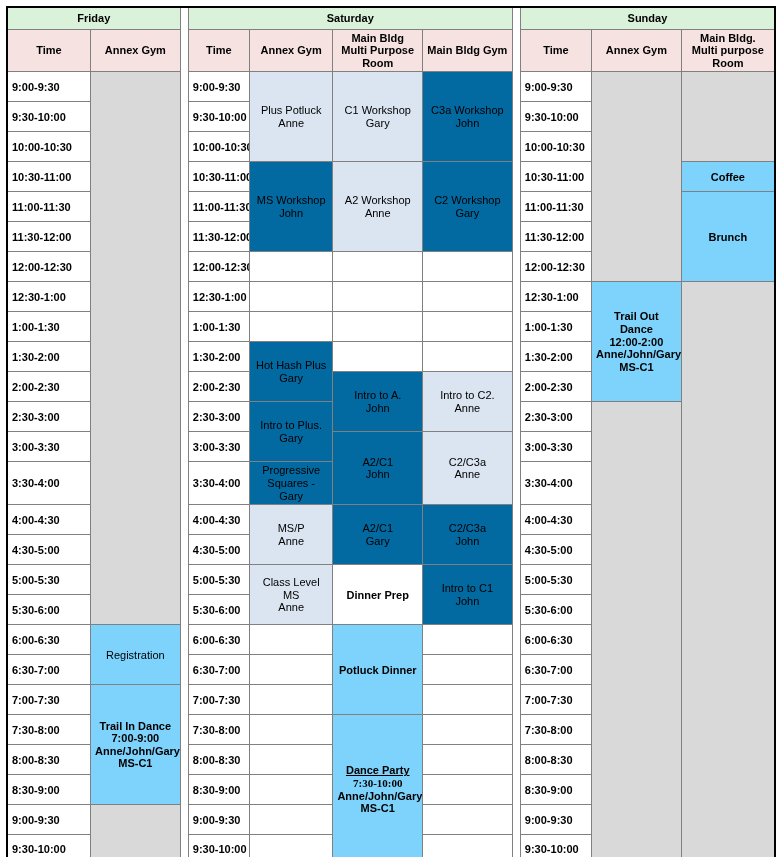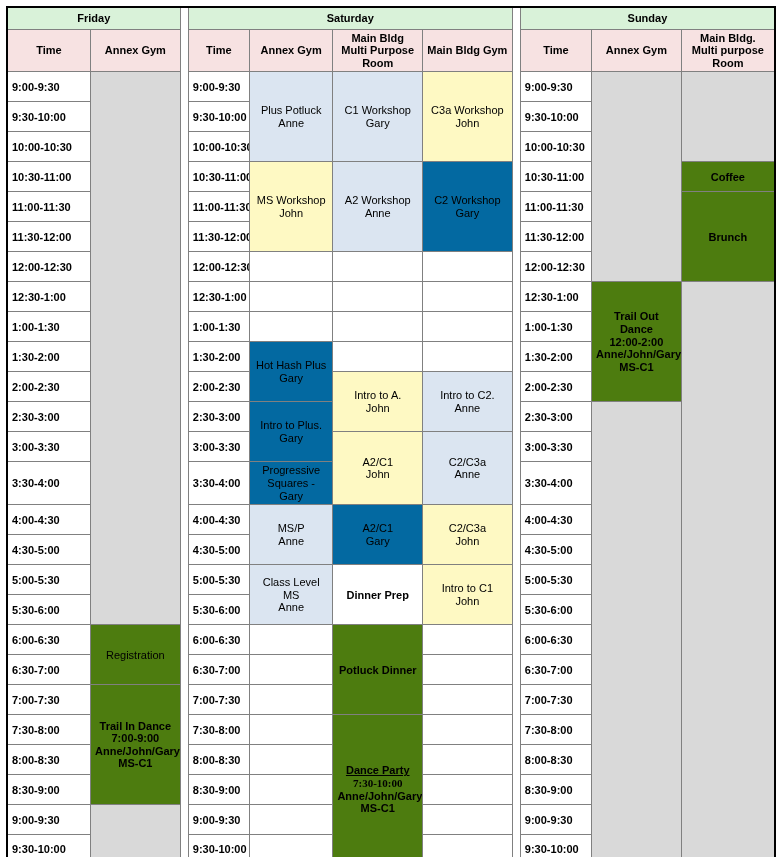--- a/index.html
+++ b/index.html
@@ -57,23 +57,23 @@
     background:#ffffff;
   }
   .empty-grey{background:#d9d9d9;}
   .empty-white{background:#ffffff;}
   .ev{
     text-align:center;
     font-size:11px;
     vertical-align:middle;
   }
   .ev-blue{background:#dbe5f1;}
-  .ev-purple{background:#fef9c3;}
+  .ev-purple{background:#0369a1;}
   .ev-green{background:#0369a1;}
-  .ev-peach{background:#4d7c0f;}
+  .ev-peach{background:#7dd3fc;}
   .ev-white{background:#ffffff;}
 </style>
 </head>
 <body>
 
 <div id="page">
   <table class="sched">
     <colgroup>
       <col style="width:82px">
         <col style="width:88px">

